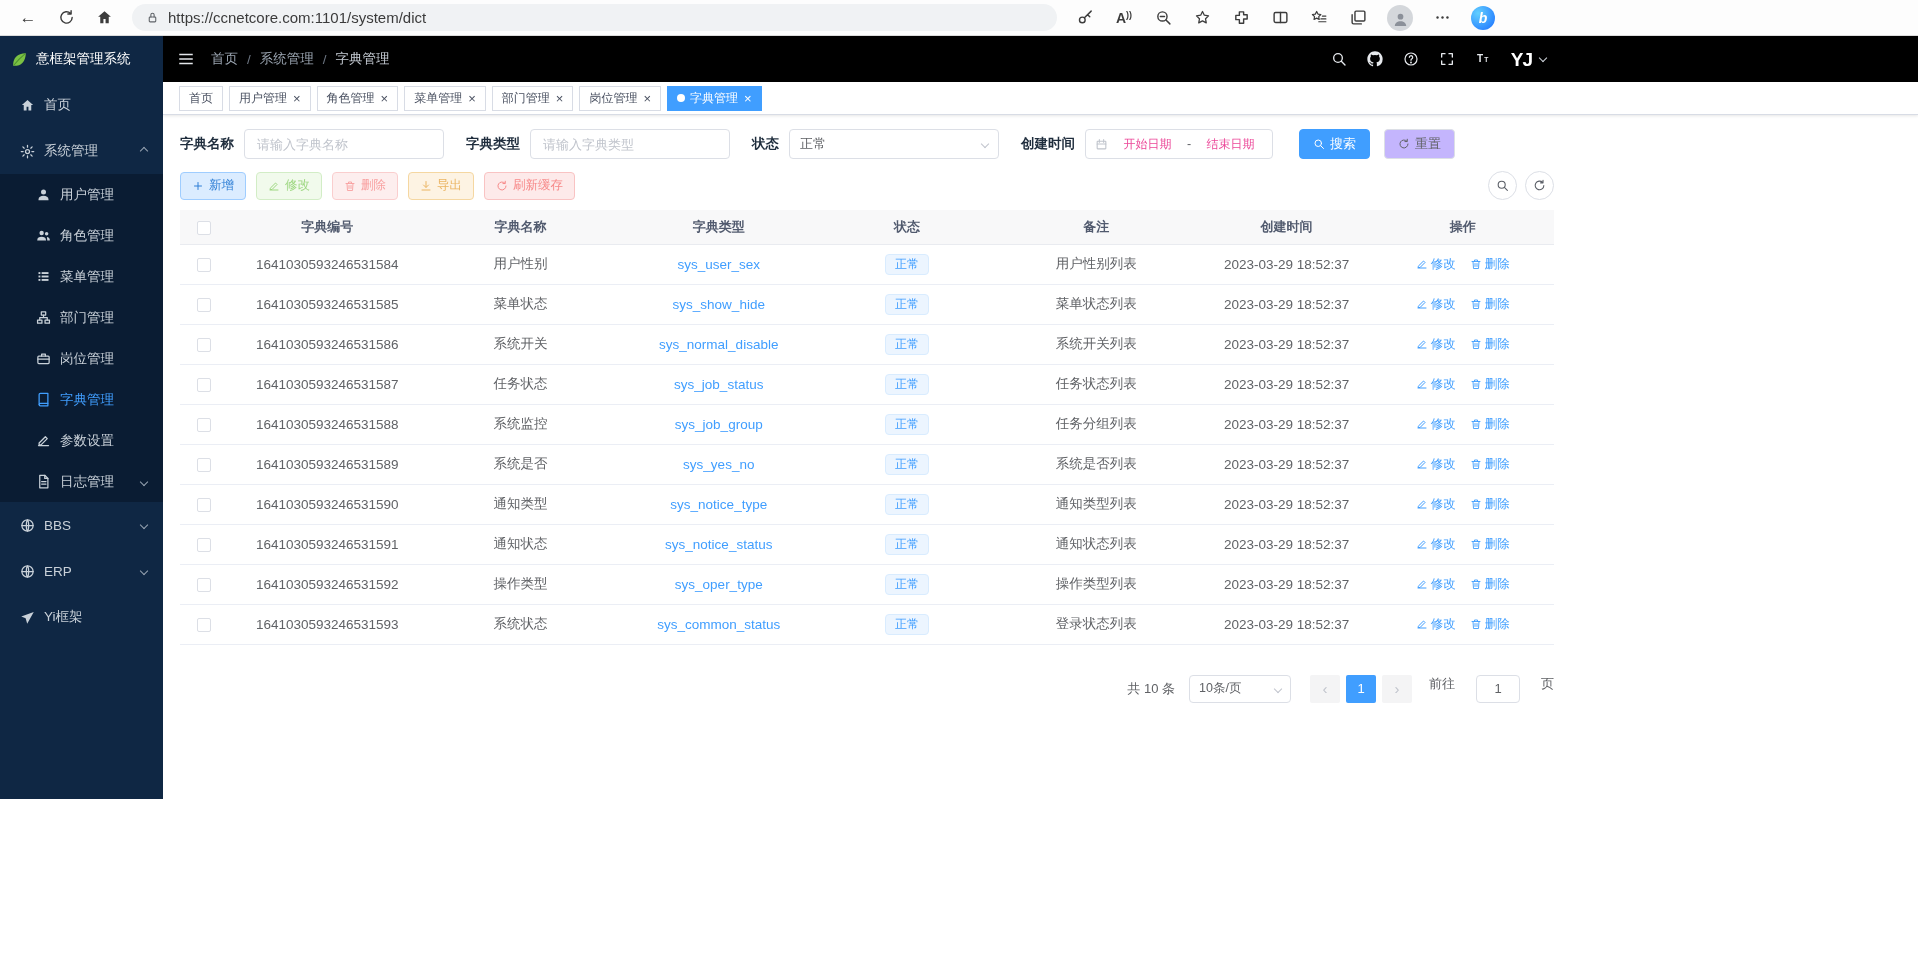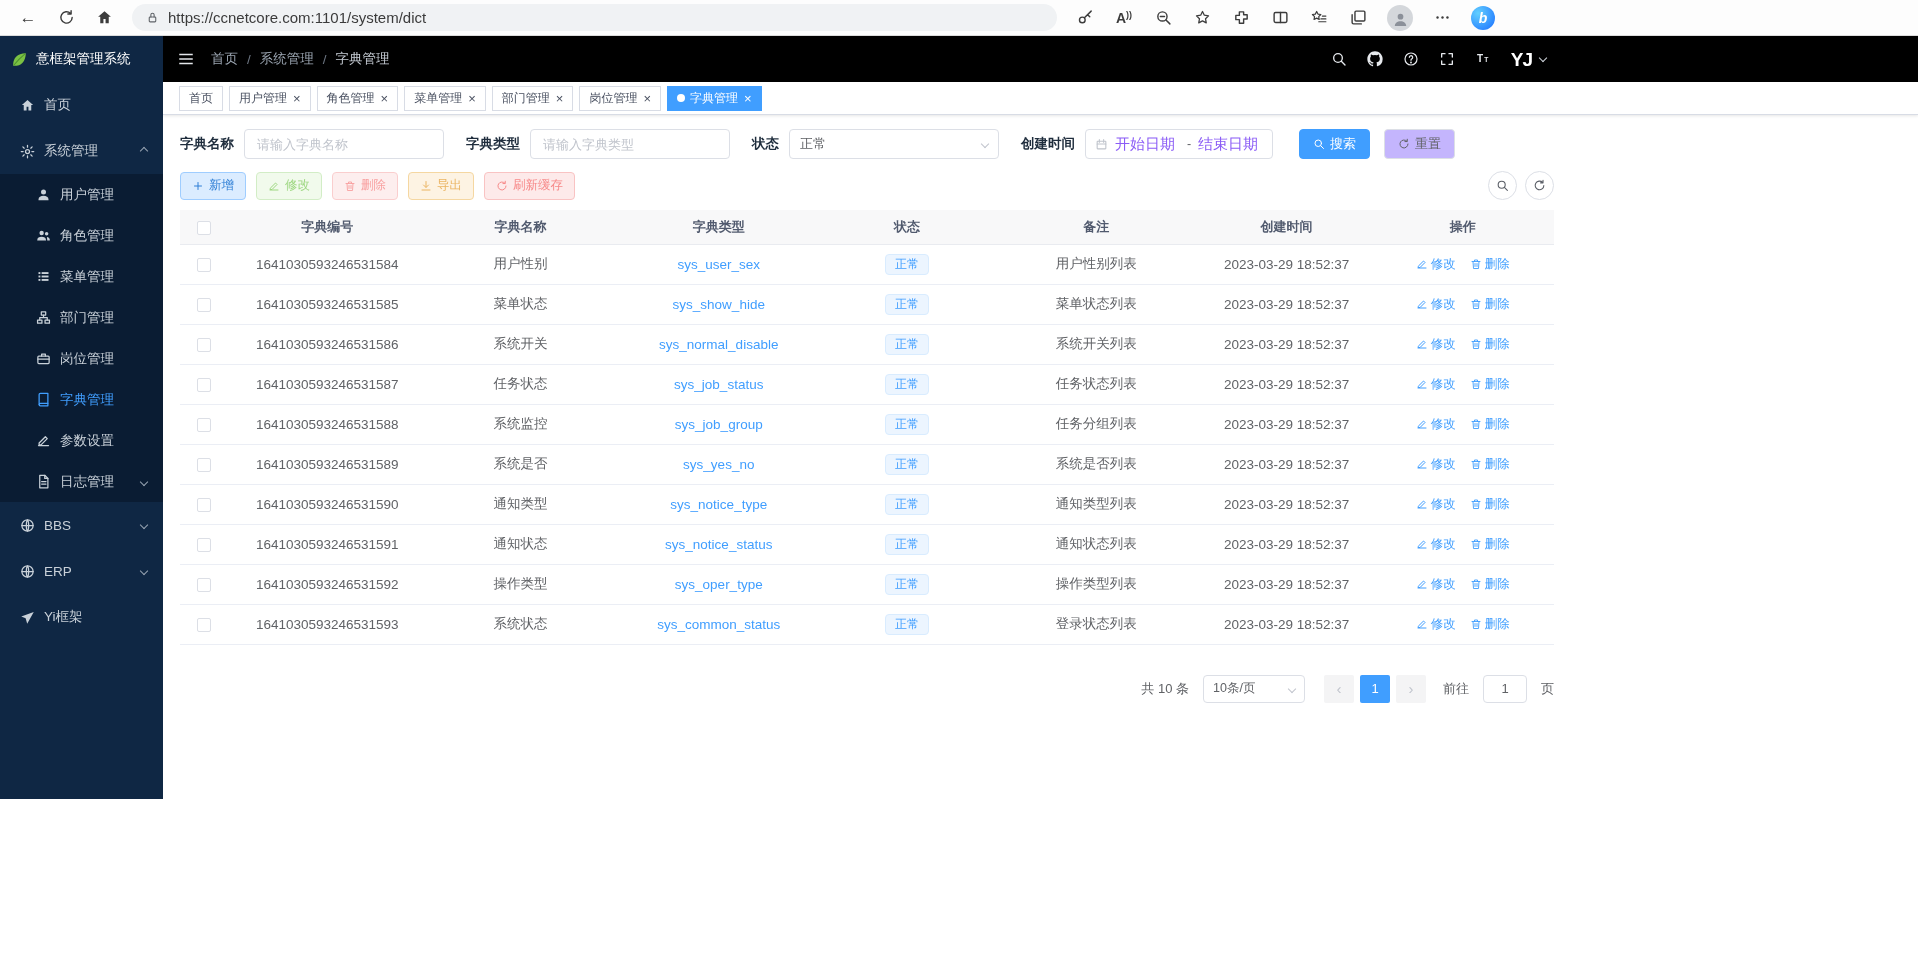--- a/index.html
+++ b/index.html
@@ -66,21 +66,21 @@
 .container{width:1374px}
 .filter-form{display:flex;align-items:center;margin-bottom:12px}
 .f-group{display:flex;align-items:center;margin-right:22px}
 .f-label{font-size:13.5px;font-weight:700;color:#1f2d3d;margin-right:10px;white-space:nowrap}
 .f-input{width:200px;height:30px;border:1px solid #dcdfe6;border-radius:4px;padding:0 12px;font-size:13px;color:#606266;outline:none;background:#fff;font-family:inherit}
 .f-input::placeholder{color:#c0c4cc}
 .f-select{width:210px;height:30px;border:1px solid #dcdfe6;border-radius:4px;display:flex;align-items:center;justify-content:space-between;padding:0 10px;font-size:13px;color:#606266;cursor:pointer;background:#fff}
 .date-box{width:188px;height:30px;border:1px solid #dcdfe6;border-radius:4px;display:flex;align-items:center;padding:0 9px;gap:7px;background:#fff;cursor:pointer}
 .d-icon{display:inline-flex;color:#c0c4cc}
 .d-icon svg{width:13px;height:13px}
-.d-text{font-size:15px;color:#8b5cf6;flex:1;text-align:left;white-space:nowrap}
+.d-text{font-size:12px;color:#ec4899;flex:1;text-align:center;white-space:nowrap}
 .d-sep{font-size:12.5px;color:#606266}
 .bi{display:inline-flex}
 .btn{height:30px;padding:0 13px;border-radius:4px;font-size:13px;display:inline-flex;align-items:center;gap:5px;cursor:pointer;border:1px solid transparent;font-family:inherit}
 .btn .bi svg{width:12px;height:12px}
 .btn-primary{background:#409eff;border-color:#409eff;color:#fff;margin-left:4px}
 .btn-default{background:#c4b5fd;border-color:#dcdfe6;color:#606266;margin-left:14px}
 
 
 .toolbar{display:flex;align-items:center;margin:6px 0 10px}
 .tb-left{display:flex;gap:10px}
@@ -104,21 +104,21 @@
 .tag{display:inline-block;height:21px;line-height:19px;padding:0 9px;font-size:12px;color:#409eff;background:#ecf5ff;border:1px solid #d9ecff;border-radius:4px}
 .ops .op{color:#409eff;font-size:12.5px;cursor:pointer;display:inline-flex;align-items:center;gap:3px;margin:0 7px;text-decoration:none;vertical-align:middle}
 .ops .op svg{width:12px;height:12px}
 
 
 .pagination{display:flex;align-items:center;justify-content:flex-end;margin-top:30px;font-size:13px;color:#606266}
 .pg-total{margin-right:14px}
 .page-size{width:102px;height:28px;border:1px solid #dcdfe6;border-radius:4px;display:flex;align-items:center;justify-content:space-between;padding:0 9px;background:#fff;cursor:pointer;margin-right:16px;font-size:12.5px}
 .pg-btn{min-width:30px;height:28px;background:#f4f4f5;color:#c0c4cc;border-radius:2px;display:inline-flex;align-items:center;justify-content:center;font-size:15px;margin:0 3px;cursor:pointer}
 .pg-num{min-width:30px;height:28px;background:#409eff;color:#fff;border-radius:2px;display:inline-flex;align-items:center;justify-content:center;font-size:13px;margin:0 3px;cursor:pointer}
-.pg-goto{margin-left:14px;display:flex;align-items:center;gap:14px}
+.pg-goto{margin-left:14px;display:flex;align-items:flex-start;gap:21px}
 .goto-input{width:44px;height:28px;border:1px solid #dcdfe6;border-radius:4px;text-align:center;font-size:13px;color:#606266;outline:none;font-family:inherit}
 </style>
 </head>
 <body>
 
 <div class="browser">
   <span class="b-icon">←</span>
   <span class="b-icon">
       <svg viewBox="0 0 24 24" fill="none" stroke="currentColor" stroke-width="2" stroke-linecap="round" stroke-linejoin="round">
         <path d="M20 12a8 8 0 1 1-2.3-5.7M18.5 2.5v4.6h-4.6"></path>

